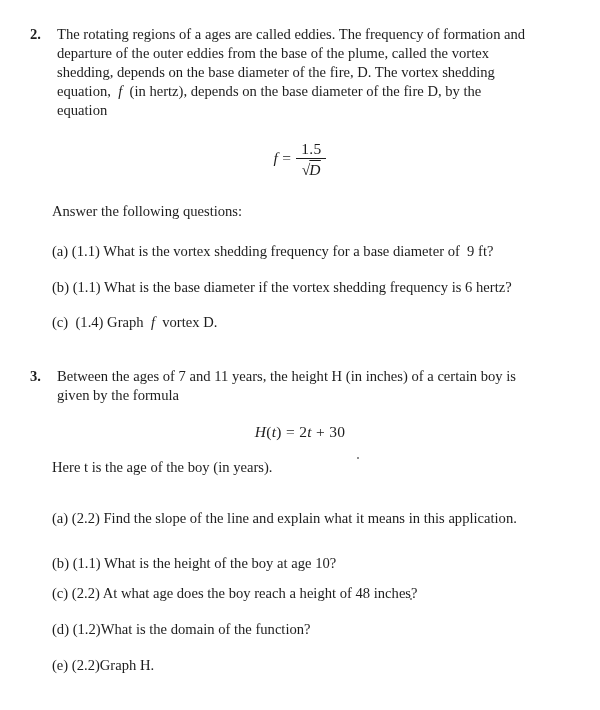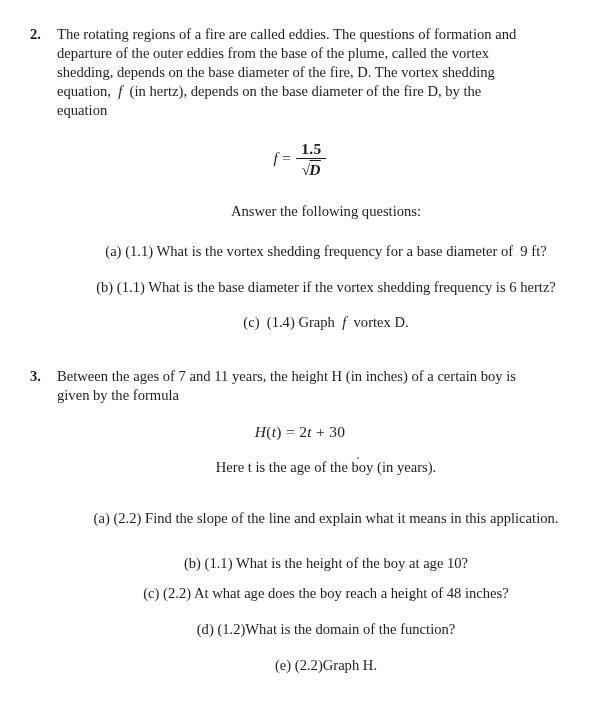--- a/index.html
+++ b/index.html
@@ -12,29 +12,29 @@
     overflow: hidden;
     font-family: "Liberation Serif", "DejaVu Serif", serif;
     font-size: 14.6px;
     line-height: 19px;
     color: #1d1d1d;
   }
   .problem { display: flex; padding-left: 30px; }
   .pnum { width: 27px; flex: 0 0 27px; font-weight: 600; }
   .pbody { flex: 1; }
   .line, .item, .intro { white-space: pre; }
-  .intro, .item { margin-left: 52px; text-align: center; }
+  .intro, .item { margin-left: 52px; }
   .equation {
     text-align: center;
     font-size: 15.5px;
     letter-spacing: 0.3px;
   }
   .var { font-family: "Liberation Serif", "DejaVu Serif", serif; font-style: italic; }
   .eqsign { padding: 0 5px 0 4px; }
-  .frac { display: inline-block; vertical-align: middle; text-align: center; font-weight: bold; }
+  .frac { display: inline-block; vertical-align: middle; text-align: center; }
   .frac .num {
     display: block;
     line-height: 17px;
     padding: 0 5px 1px 5px;
     border-bottom: 1.4px solid #1d1d1d;
   }
   .frac .den { display: block; line-height: 17px; padding-top: 2px; }
   .ovl { text-decoration: overline; }
   .sqrt { letter-spacing: -1px; }
   .speck {
@@ -45,21 +45,21 @@
   }
 </style>
 </head>
 <body>
 
 <div class="page">
 
   <section class="problem" style="margin-top:25px">
     <div class="pnum">2.</div>
     <div class="pbody">
-      <div class="line">The rotating regions of a fire are called eddies. The questions of formation and</div>
+      <div class="line">The rotating regions of a ages are called eddies. The frequency of formation and</div>
       <div class="line">departure of the outer eddies from the base of the plume, called the vortex</div>
       <div class="line">shedding, depends on the base diameter of the fire, D. The vortex shedding</div>
       <div class="line"><span>equation,  </span><span class="var">f</span><span>  (in hertz), depends on the base diameter of the fire D, by the</span></div>
       <div class="line">equation</div>
     </div>
   </section>
 
   <div class="equation" style="margin-top:20px">
     <span class="var">f</span><span class="eqsign">=</span><span class="frac"><span class="num">1.5</span><span class="den"><span class="sqrt">√</span><span class="var ovl">D</span></span></span>
   </div>

